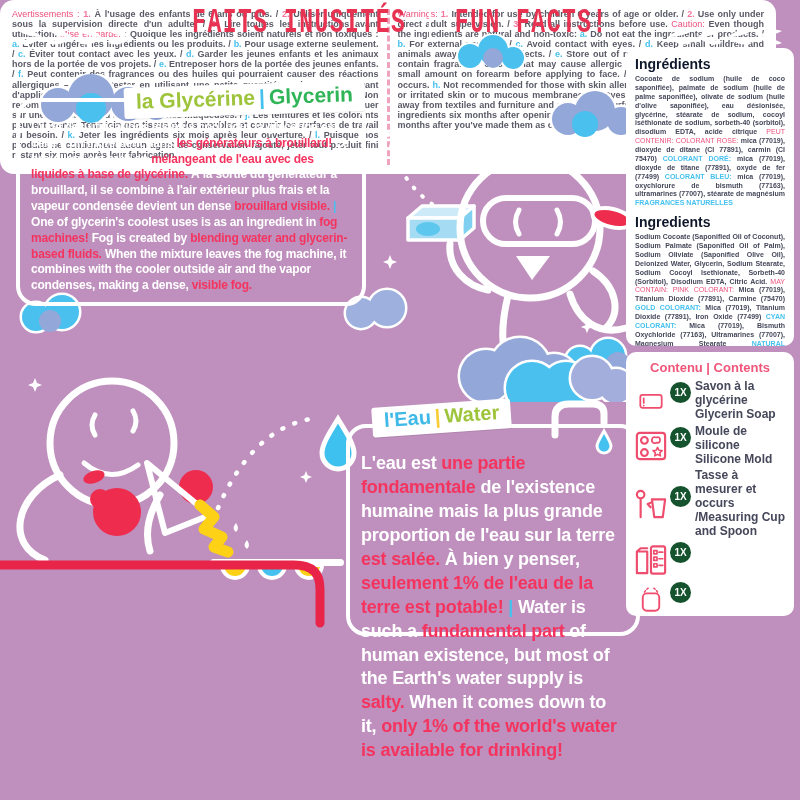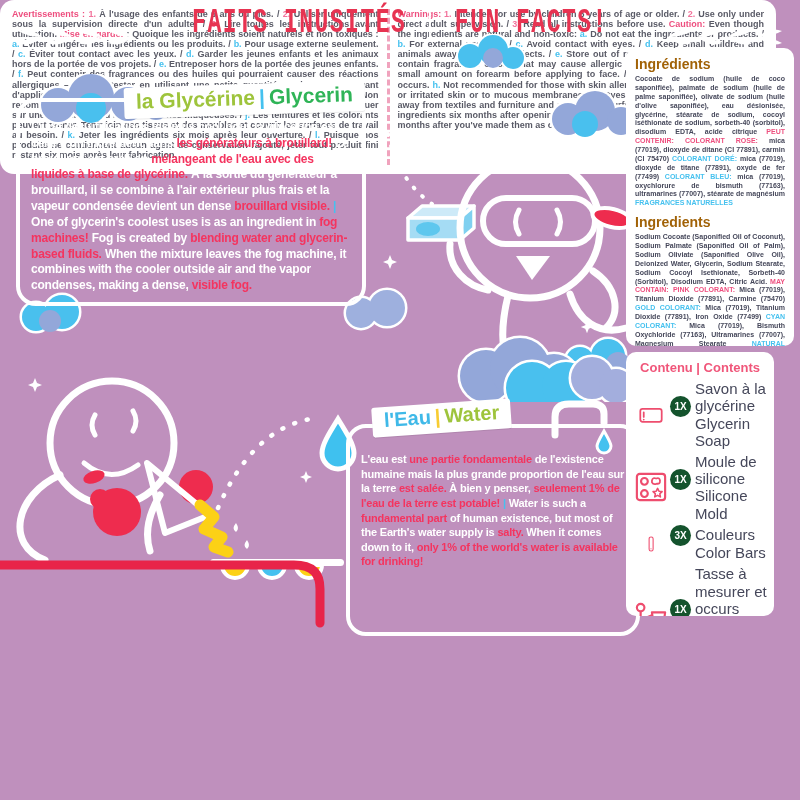--- a/index.html
+++ b/index.html
@@ -19,37 +19,37 @@
   #glycerin-card{left:16px;top:98px;width:350px;height:208px;}
   #water-card{left:346px;top:424px;width:294px;height:212px;}
   .banner{position:absolute;background:#fff;border-radius:3px;padding:2px 12px 5px;
           font-weight:700;white-space:nowrap;box-shadow:0 1px 0 rgba(0,0,0,.08);}
   #glycerin-banner{left:104px;top:-18px;transform:rotate(-2deg);font-size:21px;}
   #water-banner{left:22px;top:-25px;transform:rotate(-4deg);font-size:20px;}
   .bn-lime{color:#9ec43c;} .bn-green{color:#2fb457;} .bn-cyan{color:#3fb9e8;}
   .bn-sep-cyan{color:#45c1ef;font-weight:700;margin:0 4px;} .bn-sep-yellow{color:#f8cc32;font-weight:700;margin:0 4px;}
   .fact-text{padding:18px 11px 6px;text-align:left;font-weight:700;color:#fff;overflow:hidden;}
   #glycerin-text{font-size:12px;line-height:1.32;letter-spacing:-0.2px;}
-  #water-text{padding-top:24px;font-size:11px;line-height:1.33;letter-spacing:-0.2px;}
+  #water-text{padding-top:24px;font-size:18px;line-height:1.33;letter-spacing:-0.2px;}
   .sg-w{color:#fff;} .sg-r{color:#f4345f;} .sg-b{color:#45c1ef;font-weight:800;}
-  .sg-p{color:#ee4f7f;font-weight:700;} .sg-n{color:#f2739c;font-weight:800;} .sg-d{color:inherit;}
+  .sg-p{color:#ee4f7f;font-weight:400;} .sg-n{color:#f2739c;font-weight:800;} .sg-d{color:inherit;}
   
   .panel{position:absolute;background:#fff;border-radius:10px;box-sizing:border-box;overflow:hidden;}
   #ingredients-panel{left:626px;top:48px;width:168px;height:298px;padding:7px 9px;}
-  .ing-title{font-size:14px;font-weight:700;color:#a16207;margin:1px 0 3px;}
+  .ing-title{font-size:14px;font-weight:700;color:#0f172a;margin:1px 0 3px;}
   .ing-text{font-size:7px;font-weight:700;color:#45475a;line-height:1.27;text-align:justify;}
   #ingredients-panel .ing-text + .ing-title{margin-top:6px;}
-  #contents-panel{left:626px;top:352px;width:148px;height:264px;padding:7px 7px;}
+  #contents-panel{left:626px;top:352px;width:168px;height:264px;padding:7px 7px;}
   .contents-title{font-size:13px;font-weight:700;color:#f0567a;text-align:center;margin:1px 0 5px;}
   .content-item{display:flex;align-items:center;margin-bottom:3px;}
   .icon-box{width:36px;display:flex;justify-content:center;align-items:center;flex:0 0 36px;}
   .qty-badge{flex:0 0 21px;width:21px;height:21px;border-radius:50%;background:#14532d;color:#fff;
              font-size:10px;font-weight:800;display:flex;align-items:center;justify-content:center;
              margin:0 4px 16px 1px;}
-  .item-label{flex:1;font-size:15px;font-weight:400;color:#45475a;line-height:1.16;white-space:pre-line;}
+  .item-label{flex:1;font-size:12px;font-weight:700;color:#45475a;line-height:1.16;white-space:pre-line;}
   .c-icon{stroke:#ee4d6e;fill:none;stroke-width:2.3;stroke-linecap:round;stroke-linejoin:round;}
   
   #warnings-panel{left:12px;top:622px;width:776px;height:174px;background:#fff;border-radius:14px;
                   box-sizing:border-box;padding:9px 12px;display:flex;overflow:hidden;}
   .warn-col{width:50%;font-size:9px;line-height:1.12;font-weight:600;color:#595a66;
             text-align:justify;overflow:hidden;}
   .warn-divider{border-left:3px dashed #f0a3bd;margin:0 8px;}
   
   .illus{position:absolute;}
 </style>
@@ -295,31 +295,20 @@
             <path d="M18,10 q1,-3.5 4.5,-2 q4,-1.5 4,2.5 q0.5,3.5 -3.5,3 q-3.5,1.5 -5,-1.5 z" stroke-width="1.9"></path>
             <circle cx="10" cy="24" r="3.6"></circle>
             <path d="M24,18.5 l1.5,3 3.3,0.4 -2.4,2.3 0.6,3.3 -3,-1.6 -3,1.6 0.6,-3.3 -2.4,-2.3 3.3,-0.4 z" stroke-width="1.7"></path>
           </svg>
         </span>
       <span class="qty-badge">1X</span>
       <span class="item-label">Moule de silicone
 Silicone Mold</span>
     </div>
 
-    <div class="content-item">
-      <span class="icon-box">
-          <svg class="c-icon" width="16" height="30" viewBox="0 0 34 34">
-            <rect x="13" y="2" width="8.5" height="30" rx="4"></rect>
-            <path d="M17,27 l0,0.01"></path>
-          </svg>
-        </span>
-      <span class="qty-badge">3X</span>
-      <span class="item-label">Couleurs
-Color Bars</span>
-    </div>
 
 
     <div class="content-item">
       <span class="icon-box">
           <svg class="c-icon" width="34" height="32" viewBox="0 0 36 34">
             <circle cx="7" cy="7" r="4"></circle>
             <path d="M7,11.5 L7,31"></path>
             <path d="M19,12 h14 l-2.5,19 h-9 z M19,15 l-4.5,2 3,3.5"></path>
           </svg>
         </span>

